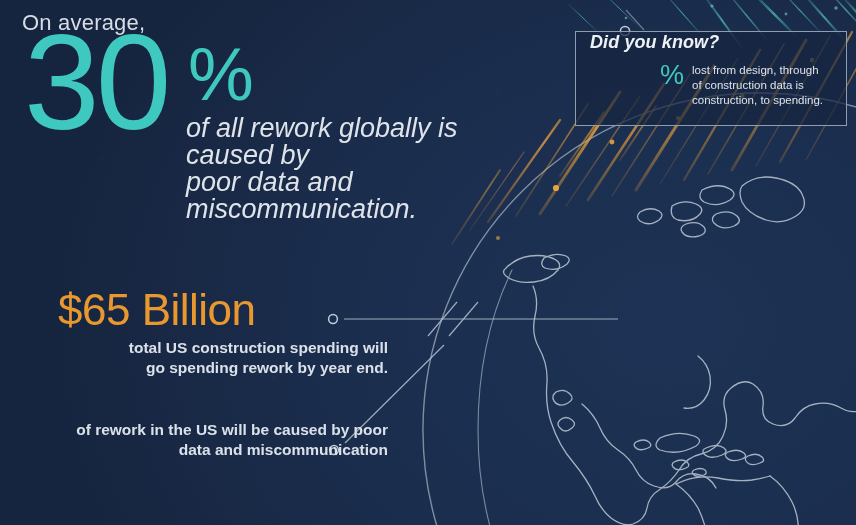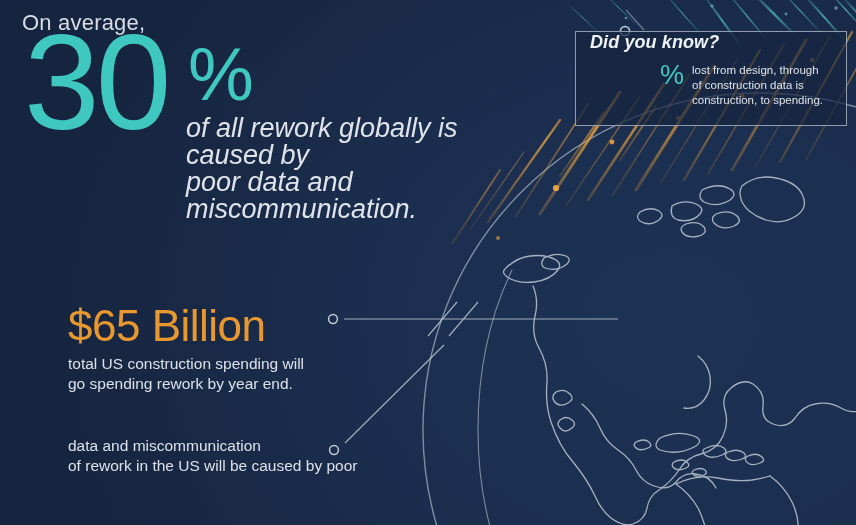--- a/index.html
+++ b/index.html
@@ -134,38 +134,39 @@
     left: 116px;
     top: 31px;
     width: 150px;
     font-size: 11.5px;
     line-height: 15px;
     font-weight: 300;
     color: #dde3ea;
   }
 
   
-  .stat-block { position: absolute; left: 68px; margin-top: 16px; }
+  .stat-block { position: absolute; left: 58px; }
   #stat-65 { top: 286px; }
   #stat-313 { top: 416px; }
   .stat-value {
     font-size: 44px;
     line-height: 48px;
     font-weight: 300;
     color: #e8982f;
     letter-spacing: -.5px;
     white-space: nowrap;
   }
   .stat-desc {
     margin-top: 4px;
     font-size: 15.5px;
     line-height: 20px;
-    font-weight: 400;
+    font-weight: 700;
     color: #dbe1e9;
     width: 330px;
+    text-align: right;
   }
 </style>
 </head>
 <body>
 
 <div id="infographic">
 
   <svg class="svg-layer" viewBox="0 0 856 525" preserveAspectRatio="none">
     <defs>
       <linearGradient id="tealFade" x1="0" y1="0" x2="1" y2="1">
@@ -359,18 +360,18 @@
   <div class="stat-block" id="stat-65">
     <div class="stat-value">$65 Billion</div>
     <div class="stat-desc">
       <div>total US construction spending will</div>
       <div>go spending rework by year end.</div>
     </div>
   </div>
 
   <div class="stat-block" id="stat-313">
     <div class="stat-desc">
+      <div>of rework in the US will be caused by poor</div>
       <div>data and miscommunication</div>
-      <div>of rework in the US will be caused by poor</div>
     </div>
   </div>
 
 </div>
 
 </body></html>

